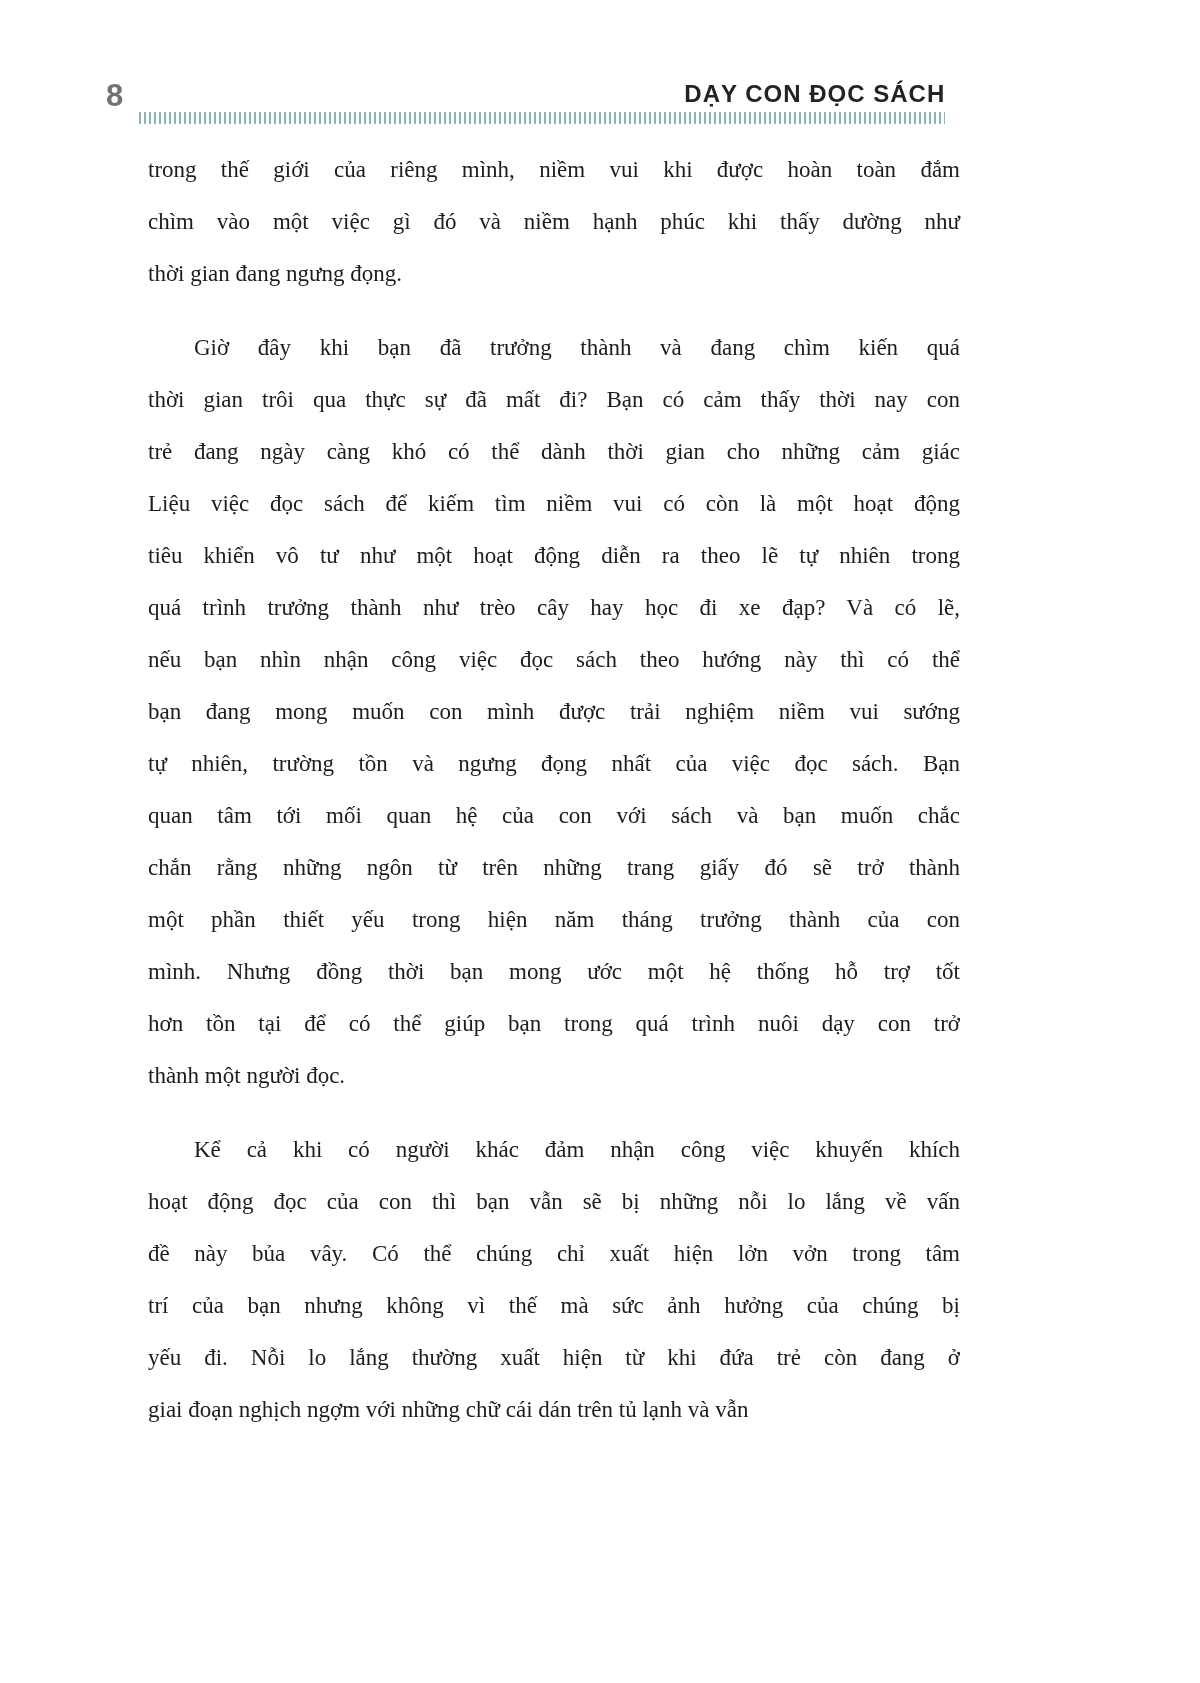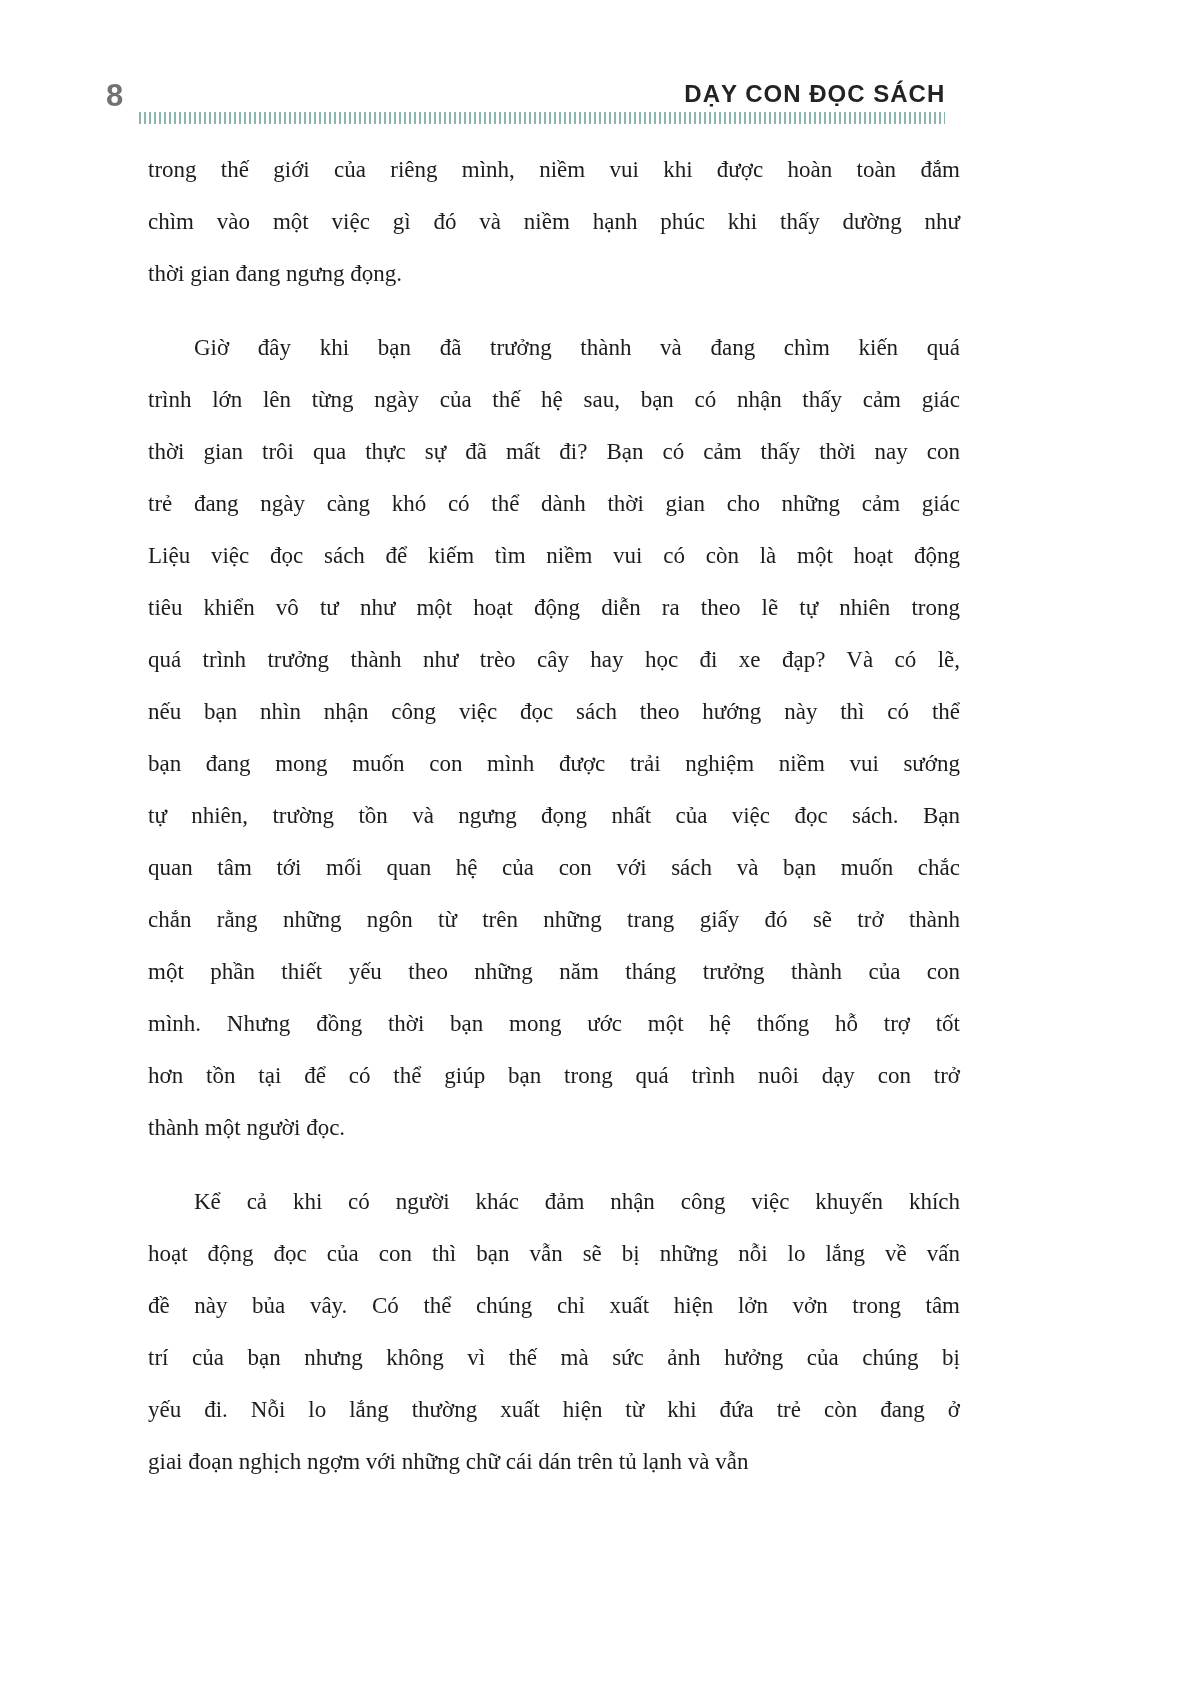--- a/index.html
+++ b/index.html
@@ -97,32 +97,31 @@
   </header>
 
   <main class="body-text">
       <div class="paragraph">
         <div class="line">trong thế giới của riêng mình, niềm vui khi được hoàn toàn đắm</div>
         <div class="line">chìm vào một việc gì đó và niềm hạnh phúc khi thấy dường như</div>
         <div class="line last">thời gian đang ngưng đọng.</div>
       </div>
       <div class="paragraph indented">
         <div class="line">Giờ đây khi bạn đã trưởng thành và đang chìm kiến quá</div>
-        <div class="line">trình lớn lên từng ngày của thế hệ sau, bạn có nhận thấy cảm giác</div>
         <div class="line">thời gian trôi qua thực sự đã mất đi? Bạn có cảm thấy thời nay con</div>
         <div class="line">trẻ đang ngày càng khó có thể dành thời gian cho những cảm giác</div>
         <div class="line">Liệu việc đọc sách để kiếm tìm niềm vui có còn là một hoạt động</div>
         <div class="line">tiêu khiển vô tư như một hoạt động diễn ra theo lẽ tự nhiên trong</div>
         <div class="line">quá trình trưởng thành như trèo cây hay học đi xe đạp? Và có lẽ,</div>
         <div class="line">nếu bạn nhìn nhận công việc đọc sách theo hướng này thì có thể</div>
         <div class="line">bạn đang mong muốn con mình được trải nghiệm niềm vui sướng</div>
         <div class="line">tự nhiên, trường tồn và ngưng đọng nhất của việc đọc sách. Bạn</div>
         <div class="line">quan tâm tới mối quan hệ của con với sách và bạn muốn chắc</div>
         <div class="line">chắn rằng những ngôn từ trên những trang giấy đó sẽ trở thành</div>
-        <div class="line">một phần thiết yếu theo những năm tháng trưởng thành của con</div>
+        <div class="line">một phần thiết yếu trong hiện năm tháng trưởng thành của con</div>
         <div class="line">mình. Nhưng đồng thời bạn mong ước một hệ thống hỗ trợ tốt</div>
         <div class="line">hơn tồn tại để có thể giúp bạn trong quá trình nuôi dạy con trở</div>
         <div class="line last">thành một người đọc.</div>
       </div>
       <div class="paragraph indented">
         <div class="line">Kể cả khi có người khác đảm nhận công việc khuyến khích</div>
         <div class="line">hoạt động đọc của con thì bạn vẫn sẽ bị những nỗi lo lắng về vấn</div>
         <div class="line">đề này bủa vây. Có thể chúng chỉ xuất hiện lởn vởn trong tâm</div>
         <div class="line">trí của bạn nhưng không vì thế mà sức ảnh hưởng của chúng bị</div>
         <div class="line">yếu đi. Nỗi lo lắng thường xuất hiện từ khi đứa trẻ còn đang ở</div>

